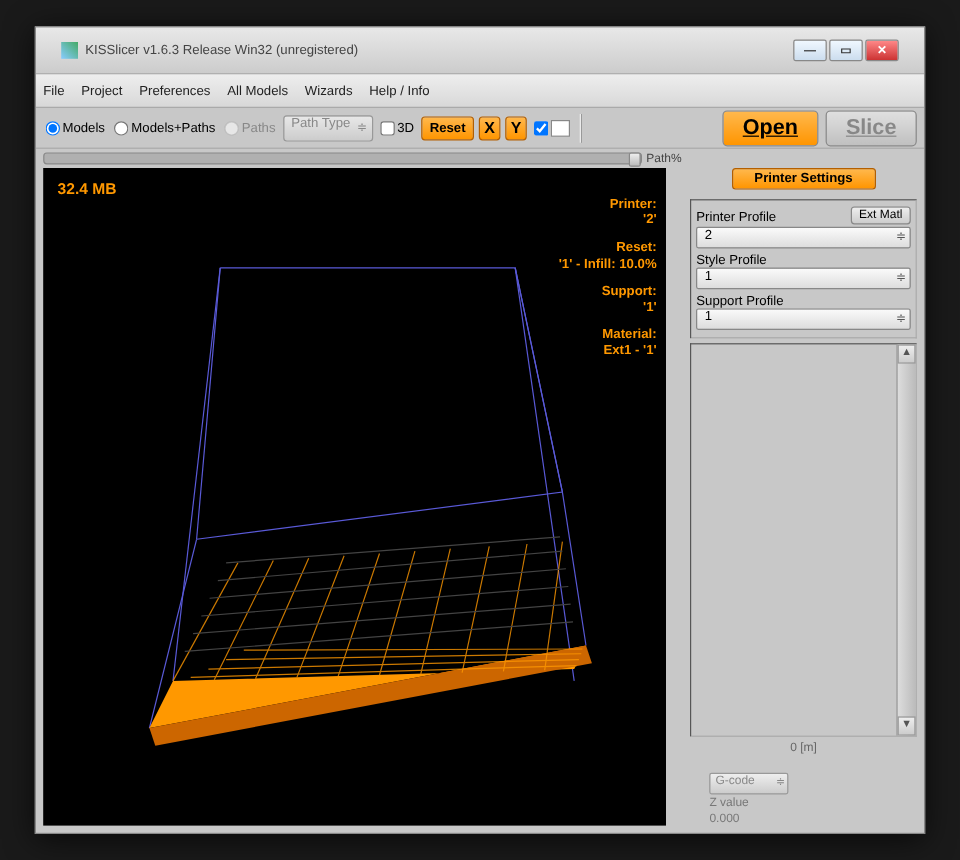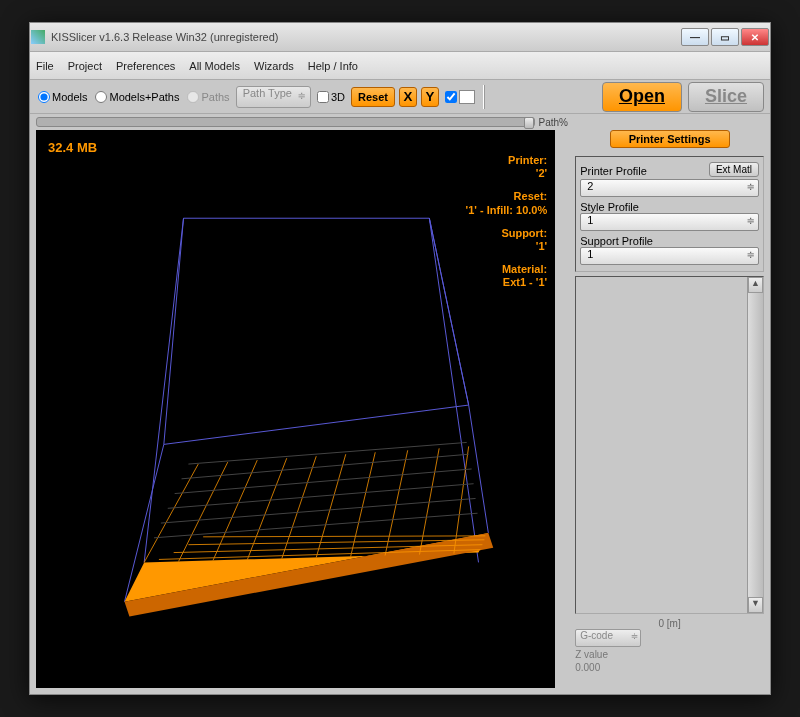--- a/index.html
+++ b/index.html
@@ -15,25 +15,25 @@
     position: absolute;
     left: 29px; top: 22px;
     width: 742px; height: 673px;
     background: #c8c8c8;
     border: 1px solid #888;
     box-shadow: 0 4px 24px rgba(0,0,0,0.7);
     display: flex;
     flex-direction: column;
   }
   .titlebar {
-    height: 29px;
+    height: 39px;
     background: linear-gradient(#e8e8e8, #ccc);
     display: flex;
     align-items: center;
-    padding: 0 1px;
+    padding: 0 21px;
     border-bottom: 1px solid #aaa;
   }
   .titlebar-icon {
     width: 14px; height: 14px;
     background: linear-gradient(45deg, #8cf, #4a6);
     margin-right: 6px;
   }
   .titlebar-text { flex: 1; color: #444; font-size: 11px; }
   .win-buttons { display: flex; gap: 2px; }
   .win-btn {
@@ -243,21 +243,21 @@
     border: 1px solid #999;
     color:#555;
   }
   .bottom-info {
     height: 70px;
     display: flex;
     flex-direction: column;
   }
   .scale-label { text-align: center; font-size: 10px; color: #666; }
   .bottom-row {
-    flex: 1; display: flex; gap: 4px; align-items: flex-start;
+    flex: 1; display: flex; gap: 4px; align-items: flex-end; margin-left: 16px;
   }
   .gcode-col { width: 66px; display:flex; flex-direction:column; gap:2px;}
   .gcode-select {
     height: 18px;
     background: linear-gradient(#eee,#ccc);
     border: 1px solid #999;
     border-radius: 2px;
     padding: 0 10px 0 4px;
     color: #888;
     font-size: 10px;

